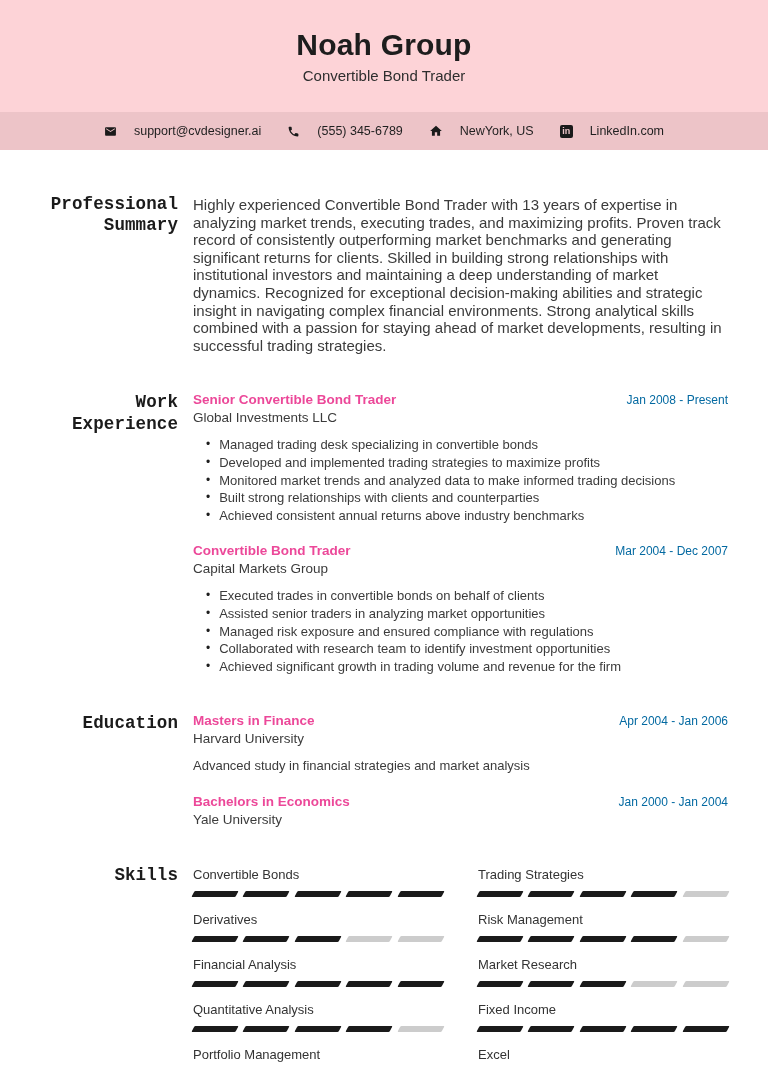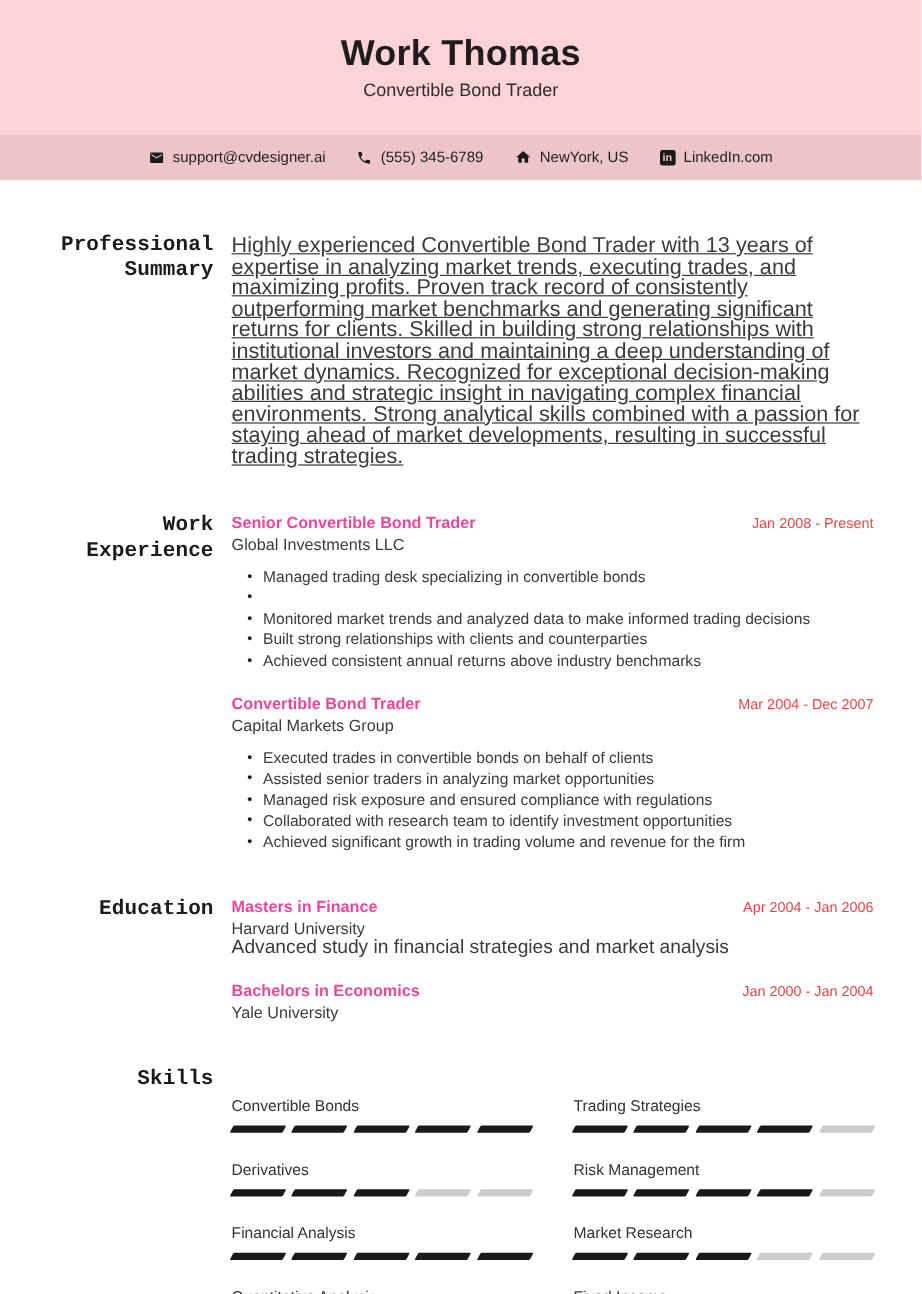--- a/index.html
+++ b/index.html
@@ -41,21 +41,21 @@
   .contact-bar {
     height: 38px;
     background: var(--contact-bg, #edc4c8);
     display: flex;
     align-items: center;
     justify-content: center;
     gap: 26px;
     font-size: 12.5px;
     color: #1f1f1f;
   }
-  .contact-item { display: inline-flex; align-items: center; gap: 7px; white-space: nowrap; text-align: right; }
+  .contact-item { display: inline-flex; align-items: center; gap: 17px; white-space: nowrap; text-align: right; }
   .contact-item svg { display: block; }
   .li-badge {
     display: inline-flex;
     align-items: center;
     justify-content: center;
     width: 13px; height: 13px;
     background: #1a1a1a;
     color: var(--contact-bg, #edc4c8);
     border-radius: 2px;
     font-size: 9px;
@@ -77,43 +77,42 @@
     font-weight: 700;
     color: #1b1b1b;
     text-align: right;
     line-height: 1.22;
     letter-spacing: 0.1px;
     font-family: Liberation Mono, monospace;
   }
 
   
   .summary-text {
-    font-size: 18px;
+    font-size: 15px;
     line-height: 17.6px;
     color: #3b3b3b;
     padding-top: 2px;
-    text-decoration: underline;
   }
 
   
   .entry { margin-bottom: 19px; }
   .entry:last-child { margin-bottom: 0; }
   .entry-head {
     display: flex;
     justify-content: space-between;
     align-items: baseline;
   }
   .entry-title {
     font-size: 13.5px;
     font-weight: 700;
     color: #ec4899;
   }
   .entry-dates {
     font-size: 12px;
-    color: #ef4444;
+    color: #0369a1;
     white-space: nowrap;
   }
   .entry-org {
     font-size: 13.5px;
     color: #3b3b3b;
     margin-top: 3px;
   }
   ul.bullets { list-style: none; margin-top: 11px; padding-left: 13px; }
   ul.bullets li {
     display: flex;
@@ -121,33 +120,34 @@
     line-height: 17.6px;
     color: #3b3b3b;
   }
   ul.bullets li .dot {
     flex: 0 0 auto;
     margin-right: 9px;
     font-size: 12px;
     color: #1d1d1d;
   }
   .entry-desc {
-    font-size: 16px;
-    color: #3b3b3b;
+    font-size: 13px;
+    color: #3b3b3b;
+    margin-top: 11px;
     line-height: 17.6px;
   }
 
   
   .skills-grid {
     display: grid;
     grid-template-columns: 1fr 1fr;
     column-gap: 35px;
     padding-top: 2px;
   }
-  .skill-item { margin-bottom: 15px; margin-top: 23px; }
+  .skill-item { margin-bottom: 15px; }
   .skill-name {
     font-size: 13px;
     color: #333333;
     margin-bottom: 9px;
   }
   .skill-bar {
     display: flex;
     gap: 7px;
     height: 6px;
   }
@@ -159,21 +159,21 @@
   }
   .skill-seg.filled { background: var(--bar-filled, #1a1a1a); }
   .skill-seg.empty  { background: var(--bar-empty, #cccccc); }
 </style>
 </head>
 <body>
 
 <div class="page">
 
   <header class="hero">
-    <h1>Work Thomas</h1>
+    <h1>Noah Group</h1>
     <div class="subtitle">Convertible Bond Trader</div>
   </header>
 
   <div class="contact-bar">
     <span class="contact-item">
       <span>
         <svg width="13" height="13" viewBox="0 0 24 24" fill="#1a1a1a">
             <path d="M20 4H4c-1.1 0-2 .9-2 2v12c0 1.1.9 2 2 2h16c1.1 0 2-.9 2-2V6c0-1.1-.9-2-2-2zm0 4-8 5-8-5V6l8 5 8-5v2z"></path>
           </svg>
       </span>
@@ -219,20 +219,21 @@
               <div class="entry-dates">Jan 2008 - Present</div>
             </div>
             <div class="entry-org">Global Investments LLC</div>
             <ul class="bullets">
               <li>
                 <span class="dot">•</span>
                 <span>Managed trading desk specializing in convertible bonds</span>
               </li>
               <li>
                 <span class="dot">•</span>
+                <span>Developed and implemented trading strategies to maximize profits</span>
               </li>
               <li>
                 <span class="dot">•</span>
                 <span>Monitored market trends and analyzed data to make informed trading decisions</span>
               </li>
               <li>
                 <span class="dot">•</span>
                 <span>Built strong relationships with clients and counterparties</span>
               </li>
               <li>

